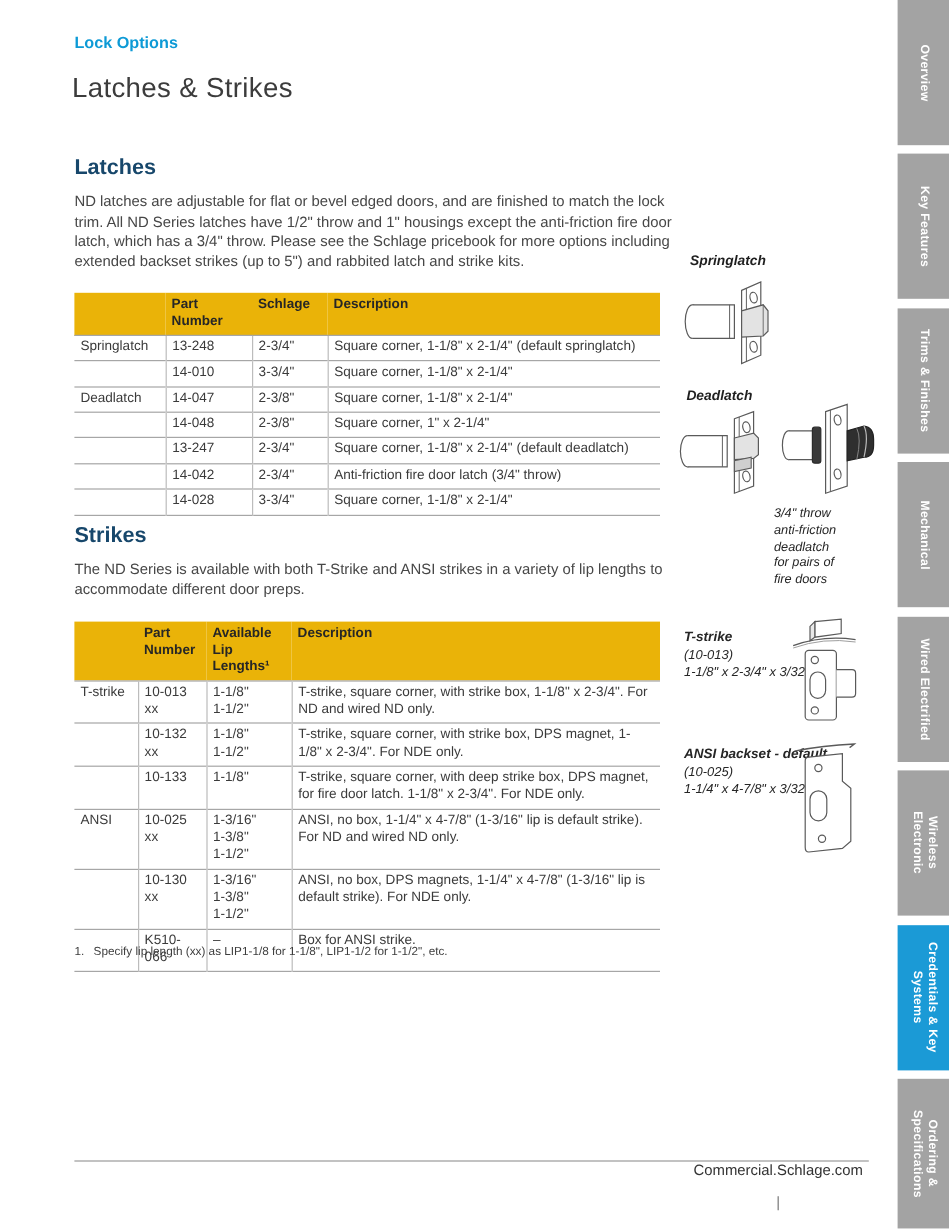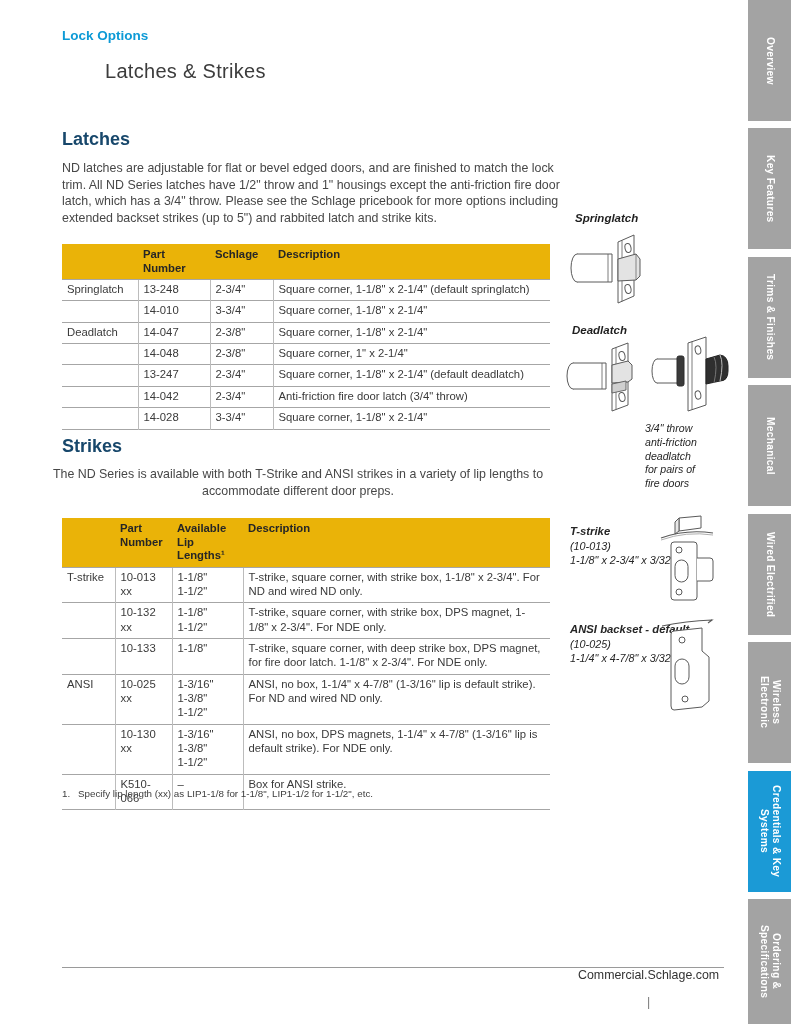--- a/index.html
+++ b/index.html
@@ -3,21 +3,21 @@
 <meta charset="utf-8">
 <style>
   html,body { margin:0; padding:0; background:#ffffff; }
   .page {
     position:relative; width:791px; height:1024px; background:#ffffff;
     font-family:"Liberation Sans", sans-serif; overflow:hidden;
   }
   .abs { position:absolute; }
 
   .eyebrow { left:62px; top:28px; font-size:13.5px; font-weight:bold; color:#0d9ad6; }
-  .page-title { left:60px; top:60px; font-size:20px; font-weight:400; color:#3c3c3c; letter-spacing:0.3px;margin-left:45px; }
+  .page-title { left:60px; top:60px; font-size:23px; font-weight:400; color:#3c3c3c; letter-spacing:0.3px; }
   .sec-heading { font-size:18px; font-weight:bold; color:#17476b; }
   .body-copy { width:500px; font-size:12.4px; line-height:1.34; color:#474747; }
 
   
   table { border-collapse:collapse; table-layout:fixed; width:488px;
           font-size:11.3px; color:#3a3a3a; border-bottom:1px solid #a6a6a6; }
   thead th { background:#eab308; text-align:left; font-weight:bold; color:#262626;
              padding:4px 6px 4px 5px; vertical-align:top; line-height:1.2; font-size:11.3px; }
   tbody td { border-top:1px solid #a6a6a6; padding:2px 6px 4px 5px;
              vertical-align:top; line-height:1.27; }
@@ -119,21 +119,21 @@
       <tr>
         <td></td>
         <td>14-028</td>
         <td>3-3/4"</td>
         <td>Square corner, 1-1/8" x 2-1/4"</td>
       </tr>
     </tbody>
   </table>
 
   <div class="abs sec-heading" style="left:62px; top:436px;">Strikes</div>
-  <div class="abs body-copy" style="left:48px; top:466px;text-align:center;">The ND Series is available with both T-Strike and ANSI strikes in a variety of lip lengths to accommodate different door preps.</div>
+  <div class="abs body-copy" style="left:62px; top:466px;">The ND Series is available with both T-Strike and ANSI strikes in a variety of lip lengths to accommodate different door preps.</div>
 
   <table class="abs" style="left:62px; top:518px;">
     <colgroup>
         <col style="width:53px">
         <col style="width:57px">
         <col style="width:71px">
         <col style="width:307px">
       </colgroup>
     <thead>
       <tr>

